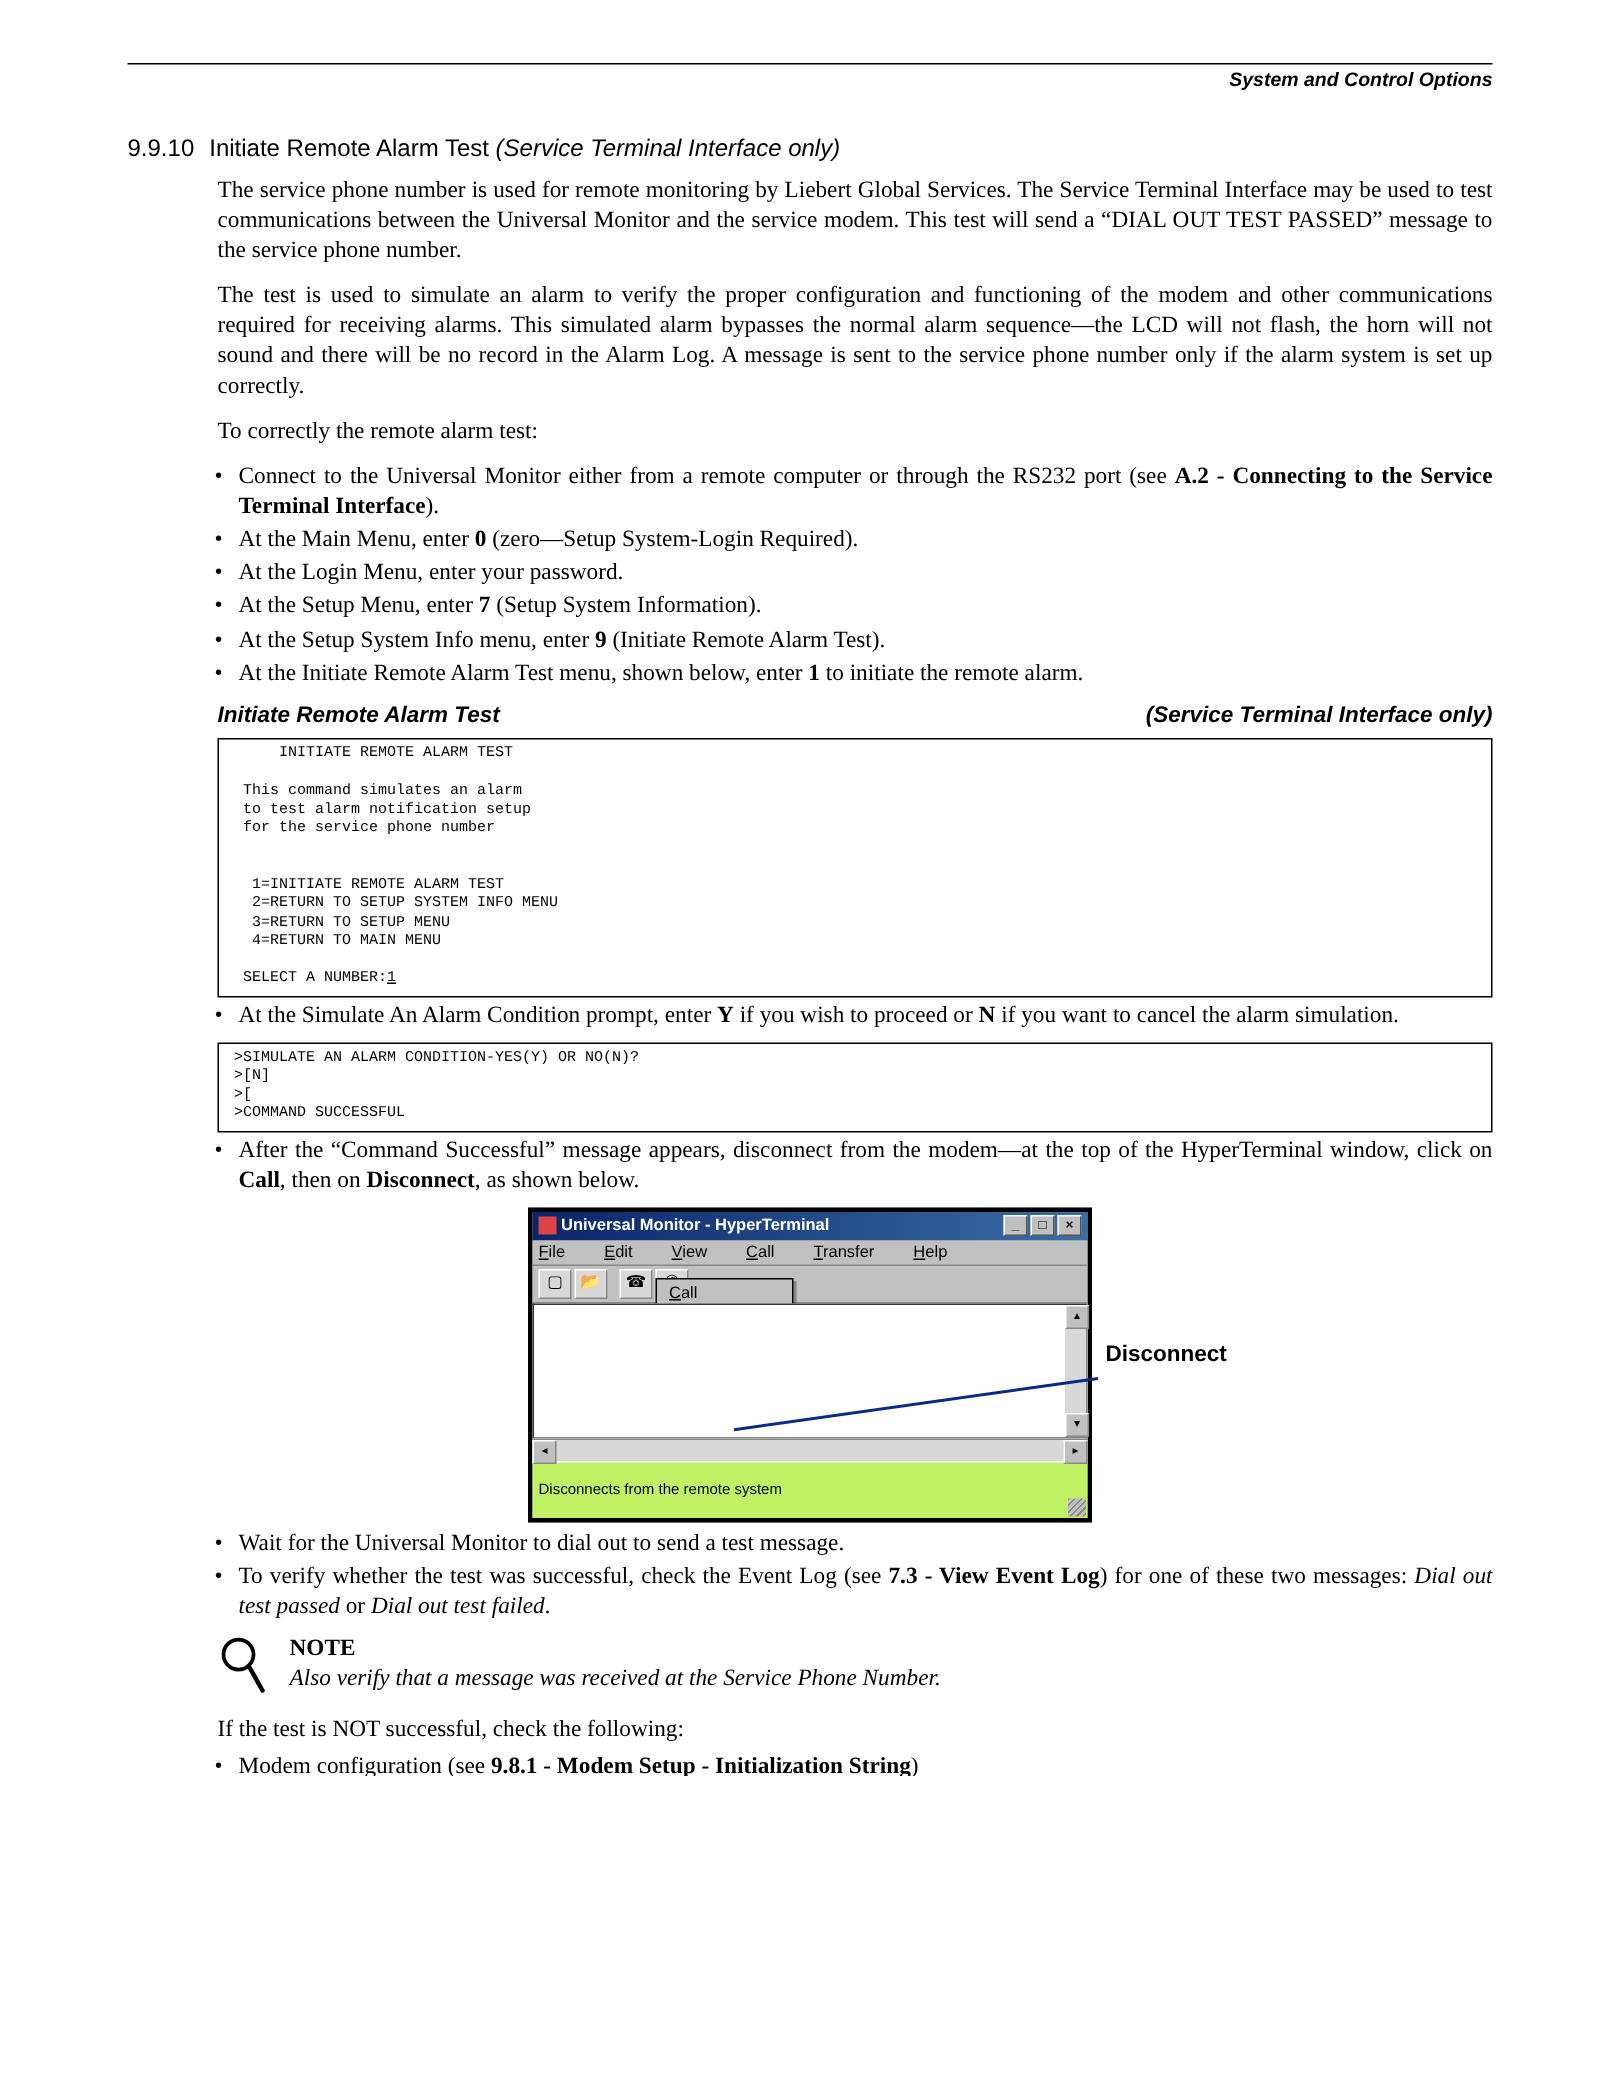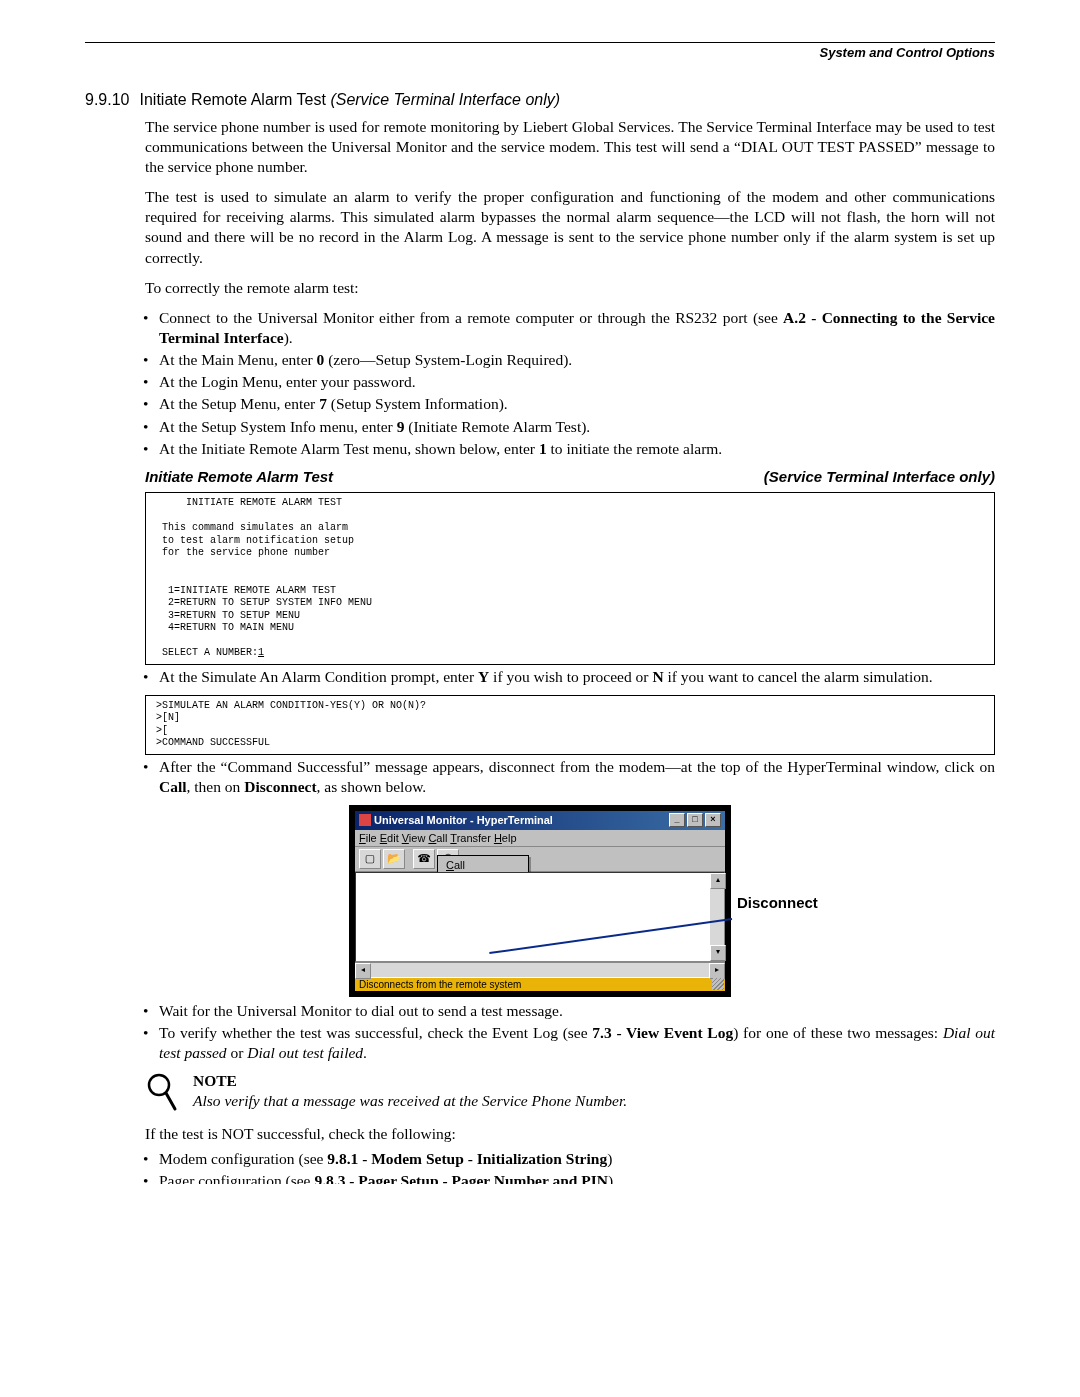--- a/index.html
+++ b/index.html
@@ -64,21 +64,21 @@
     font-size: 15px;
   }
   .screenshot-wrap {
     margin: 6px 0 4px 0;
     position: relative;
     display: flex;
     justify-content: center;
   }
   .hterm {
     width: 370px;
-    border: 6px solid #000000;
+    border: 3px solid #000000;
     font-family: "MS Sans Serif", Tahoma, Arial, sans-serif;
     font-size: 11px;
     background: #c0c0c0;
     position: relative;
   }
   .hterm .titlebar {
     background: linear-gradient(to right, #0a246a, #3a6ea5);
     color: #fff;
     font-weight: bold;
     padding: 2px 4px;
@@ -96,21 +96,21 @@
   .hterm .titlebar .wbtn {
     background: #c0c0c0; color: #000;
     width: 14px; height: 12px; margin-left: 2px;
     text-align: center; line-height: 10px;
     border: 1px solid #fff; border-right-color:#555; border-bottom-color:#555;
     font-size: 9px; font-weight: bold;
   }
   .hterm .menubar {
     background: #c0c0c0;
     padding: 1px 4px;
-    display: flex; gap: 3px;
+    display: flex; gap: 26px;
     border-bottom: 1px solid #888;
   }
   .hterm .menubar span .ul { text-decoration: underline; }
   .hterm .toolbar {
     background: #c0c0c0;
     padding: 2px 4px;
     display: flex; gap: 2px;
     border-bottom: 1px solid #888;
   }
   .hterm .tbtn {
@@ -146,21 +146,21 @@
     background: #d8d8d8;
     display: flex; flex-direction: column; justify-content: space-between;
   }
   .hterm .vbtn { width: 14px; height: 14px; background: #c0c0c0; border: 1px solid #fff; border-right-color:#888; border-bottom-color:#888; font-size:8px; text-align:center; line-height:12px; }
   .hterm .hscroll {
     height: 14px; background: #d8d8d8;
     display: flex; justify-content: space-between;
     border-top: 1px solid #888;
   }
   .hterm .status {
-    background: #eab308; padding: 0 4px;
+    background: #bef264; padding: 12px 4px;
     border-top: 1px solid #fff;
     font-size: 10px;
   }
   .hterm .grip {
     position: absolute; right: 1px; bottom: 1px;
     width: 12px; height: 12px;
     background: repeating-linear-gradient(135deg,#888 0,#888 1px,#c0c0c0 1px,#c0c0c0 3px);
   }
   .callout-line {
     position: absolute;

